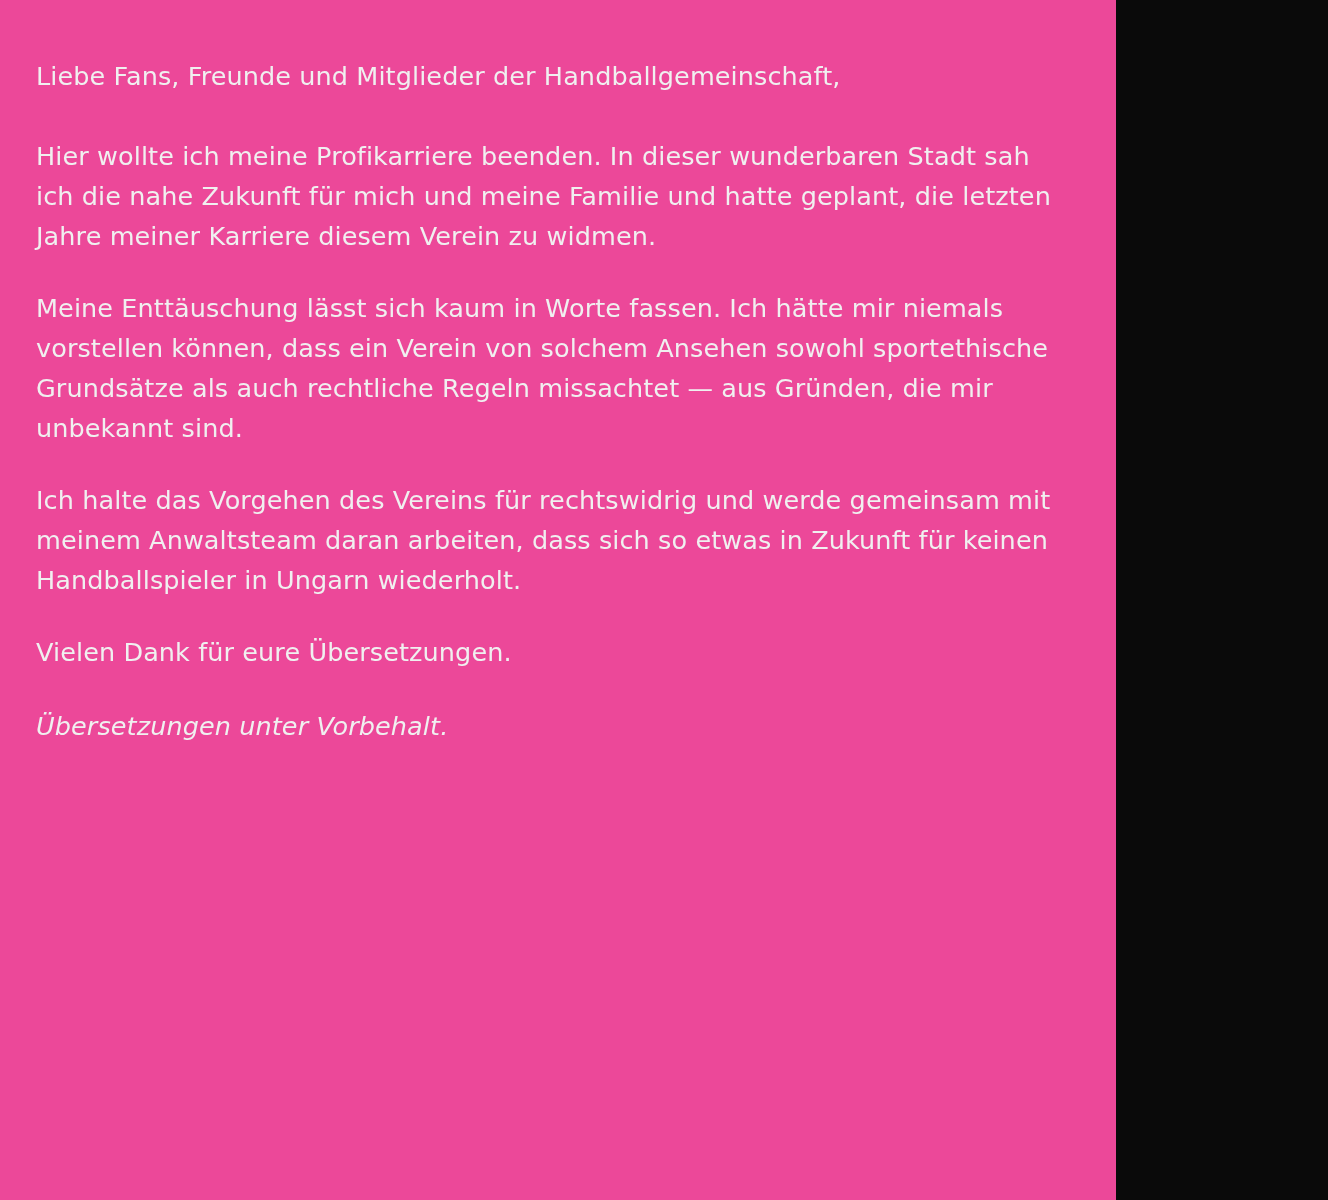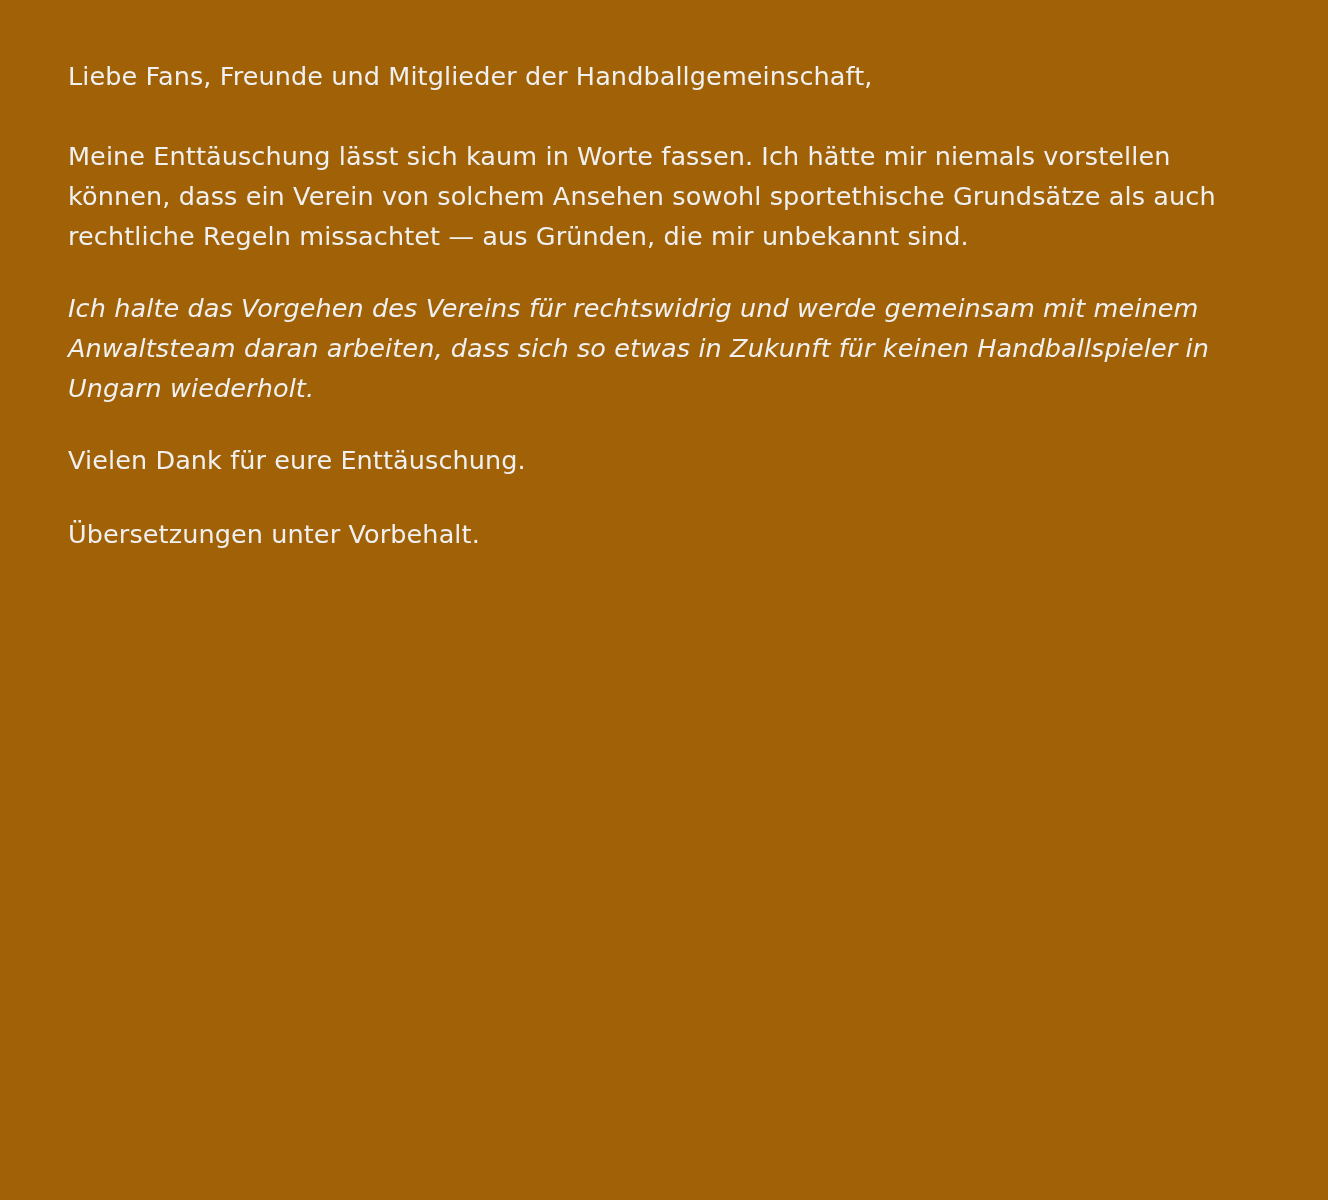--- a/index.html
+++ b/index.html
@@ -10,49 +10,50 @@
   body {
     width: 1328px;
     height: 1200px;
     overflow: hidden;
     font-family: "DejaVu Sans", "Liberation Sans", sans-serif;
     color: #f2f2f2;
     -webkit-font-smoothing: antialiased;
   }
   .statement {
     box-sizing: border-box;
-    width: 1328px;
+    width: 1116px;
     height: 1200px;
-    padding: 56px 60px 40px 68px;
-    background: #a16207;
+    padding: 56px 60px 40px 36px;
+    background: #ec4899;
   }
   .para {
     font-size: 25.5px;
     line-height: 40px;
     letter-spacing: 0.1px;
     color: #f0f0f0;
     margin: 0 0 32px 0;
     max-width: 1225px;
     font-weight: 400;
   }
   .para.lead {
     margin-bottom: 40px;
   }
   .para.tight {
-    font-style: italic;
   }
   .para.thanks {
     margin-bottom: 34px;
   }
   .para.disclaimer {
+    font-style: italic;
     margin-bottom: 0;
   }
 </style>
 </head>
 <body>
 
 <div class="statement">
   <p class="para lead">Liebe Fans, Freunde und Mitglieder der Handballgemeinschaft,</p>
+  <p class="para">Hier wollte ich meine Profikarriere beenden. In dieser wunderbaren Stadt sah ich die nahe Zukunft für mich und meine Familie und hatte geplant, die letzten Jahre meiner Karriere diesem Verein zu widmen.</p>
   <p class="para">Meine Enttäuschung lässt sich kaum in Worte fassen. Ich hätte mir niemals vorstellen können, dass ein Verein von solchem Ansehen sowohl sportethische Grundsätze als auch rechtliche Regeln missachtet — aus Gründen, die mir unbekannt sind.</p>
   <p class="para tight">Ich halte das Vorgehen des Vereins für rechtswidrig und werde gemeinsam mit meinem Anwaltsteam daran arbeiten, dass sich so etwas in Zukunft für keinen Handballspieler in Ungarn wiederholt.</p>
-  <p class="para thanks">Vielen Dank für eure Enttäuschung.</p>
+  <p class="para thanks">Vielen Dank für eure Übersetzungen.</p>
   <p class="para disclaimer">Übersetzungen unter Vorbehalt.</p>
 </div>
 
 </body></html>

